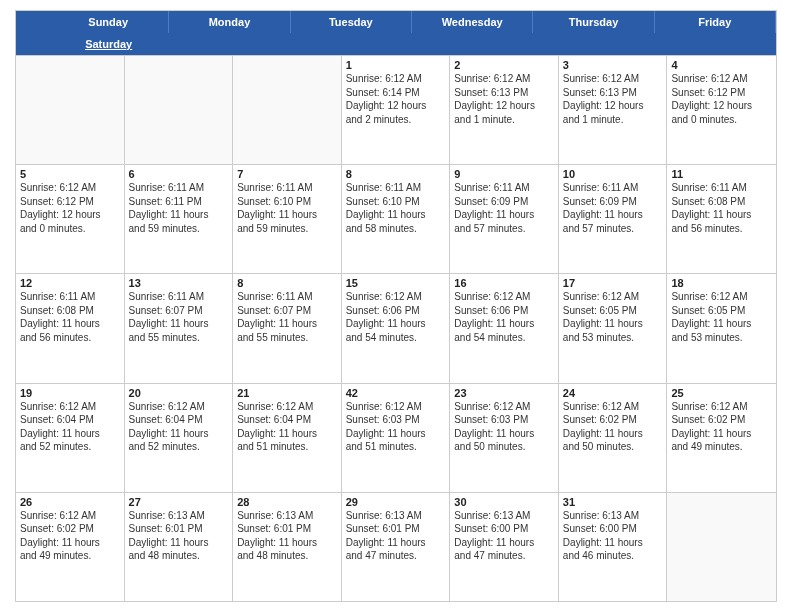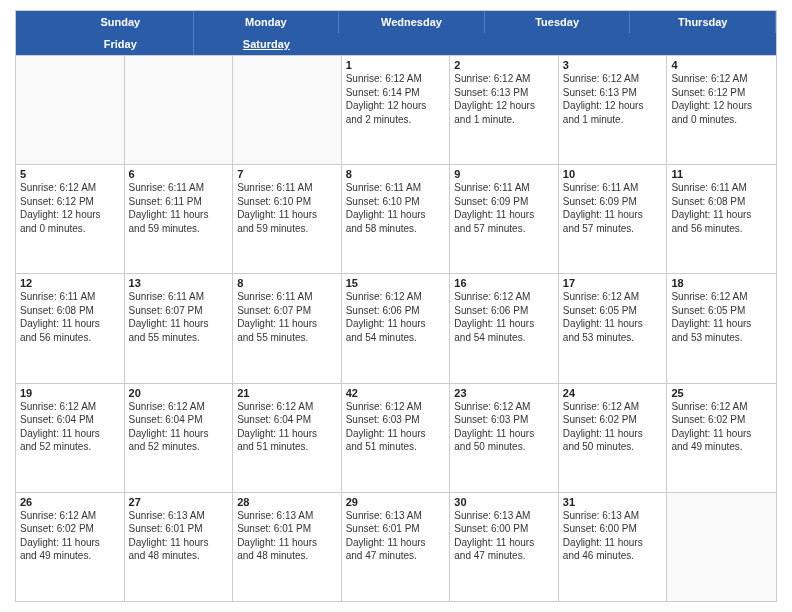--- a/index.html
+++ b/index.html
@@ -57,21 +57,21 @@
       color: #444;
     }
     .calendar {
       flex: 1;
       display: flex;
       flex-direction: column;
       border: 1px solid #ccc;
     }
     .cal-header-row {
       display: grid;
-      grid-template-columns: repeat(5, 1fr);
+      grid-template-columns: repeat(6, 1fr);
       background: #2a5ca8;
       padding-left: 32px;
     }
     .cal-header-cell {
       color: #fff;
       font-size: 11px;
       font-weight: bold;
       text-align: center;
       padding: 5px 2px;
       border-right: 1px solid #4a7cc8;
@@ -115,22 +115,22 @@
   </style>
 </head>
 <body>
 
 <div class="page">
 
   <div class="calendar">
     <div class="cal-header-row">
         <div class="cal-header-cell">Sunday</div>
         <div class="cal-header-cell">Monday</div>
+        <div class="cal-header-cell">Tuesday</div>
         <div class="cal-header-cell">Wednesday</div>
-        <div class="cal-header-cell">Tuesday</div>
         <div class="cal-header-cell">Thursday</div>
         <div class="cal-header-cell">Friday</div>
         <div class="cal-header-cell">Saturday</div>
       </div>
     <div class="cal-body">
         <div class="cal-row">
           <div class="cal-cell empty"></div>
           <div class="cal-cell empty"></div>
           <div class="cal-cell empty"></div>
           <div class="cal-cell">

